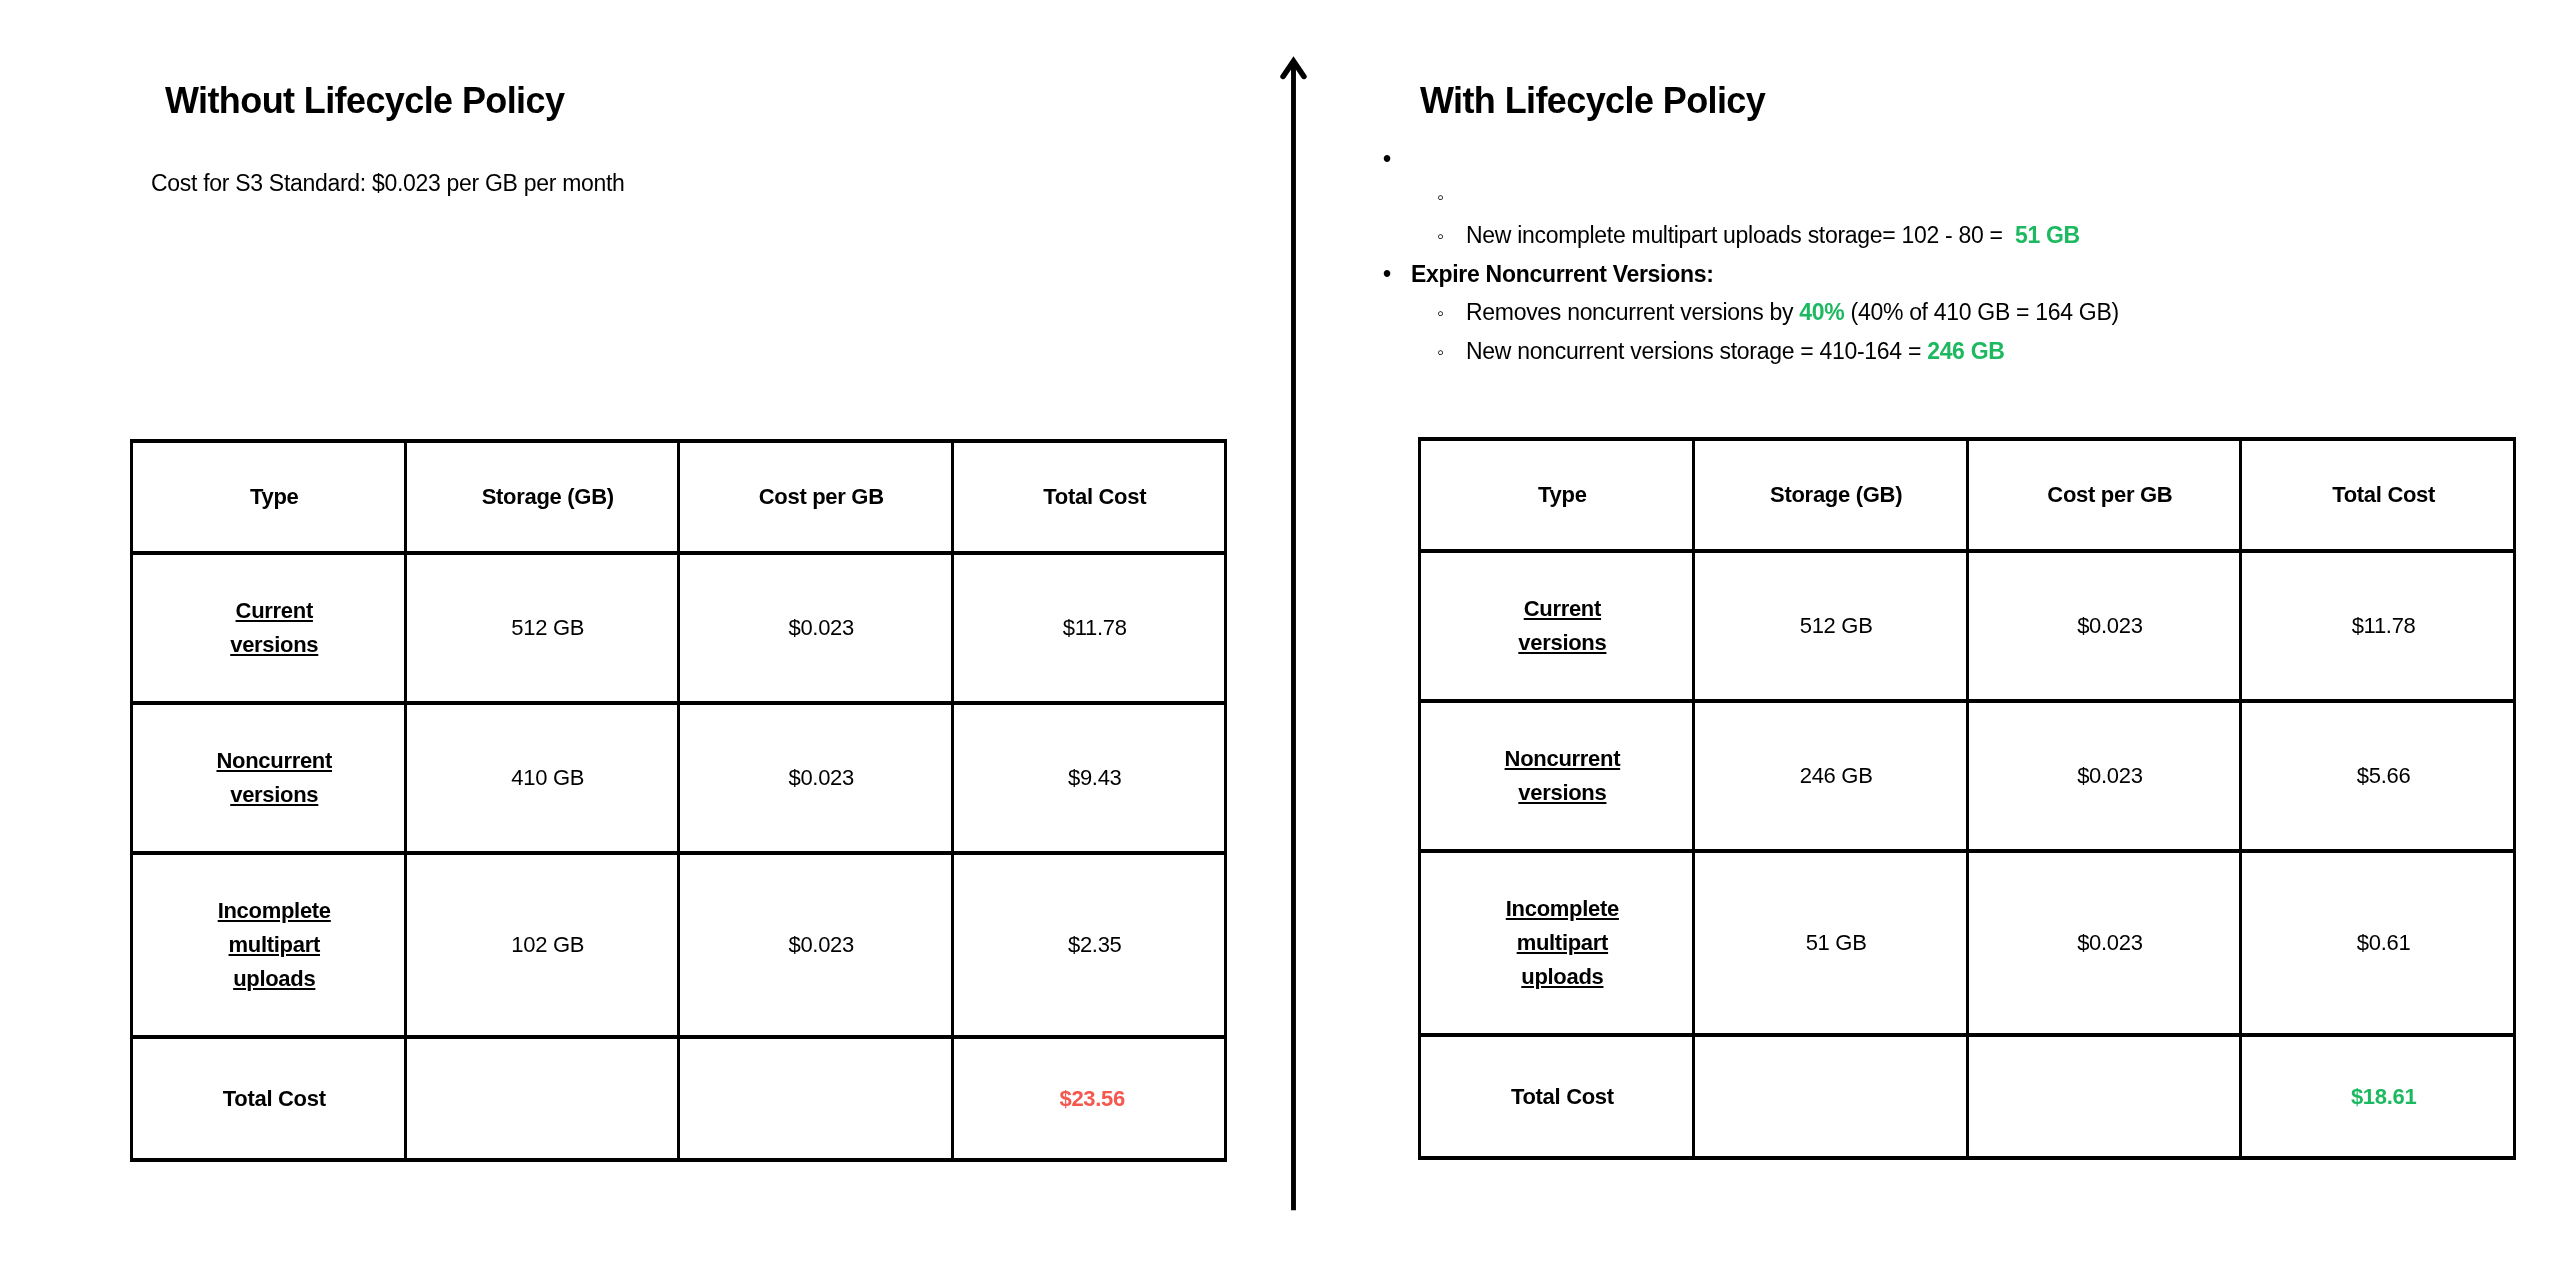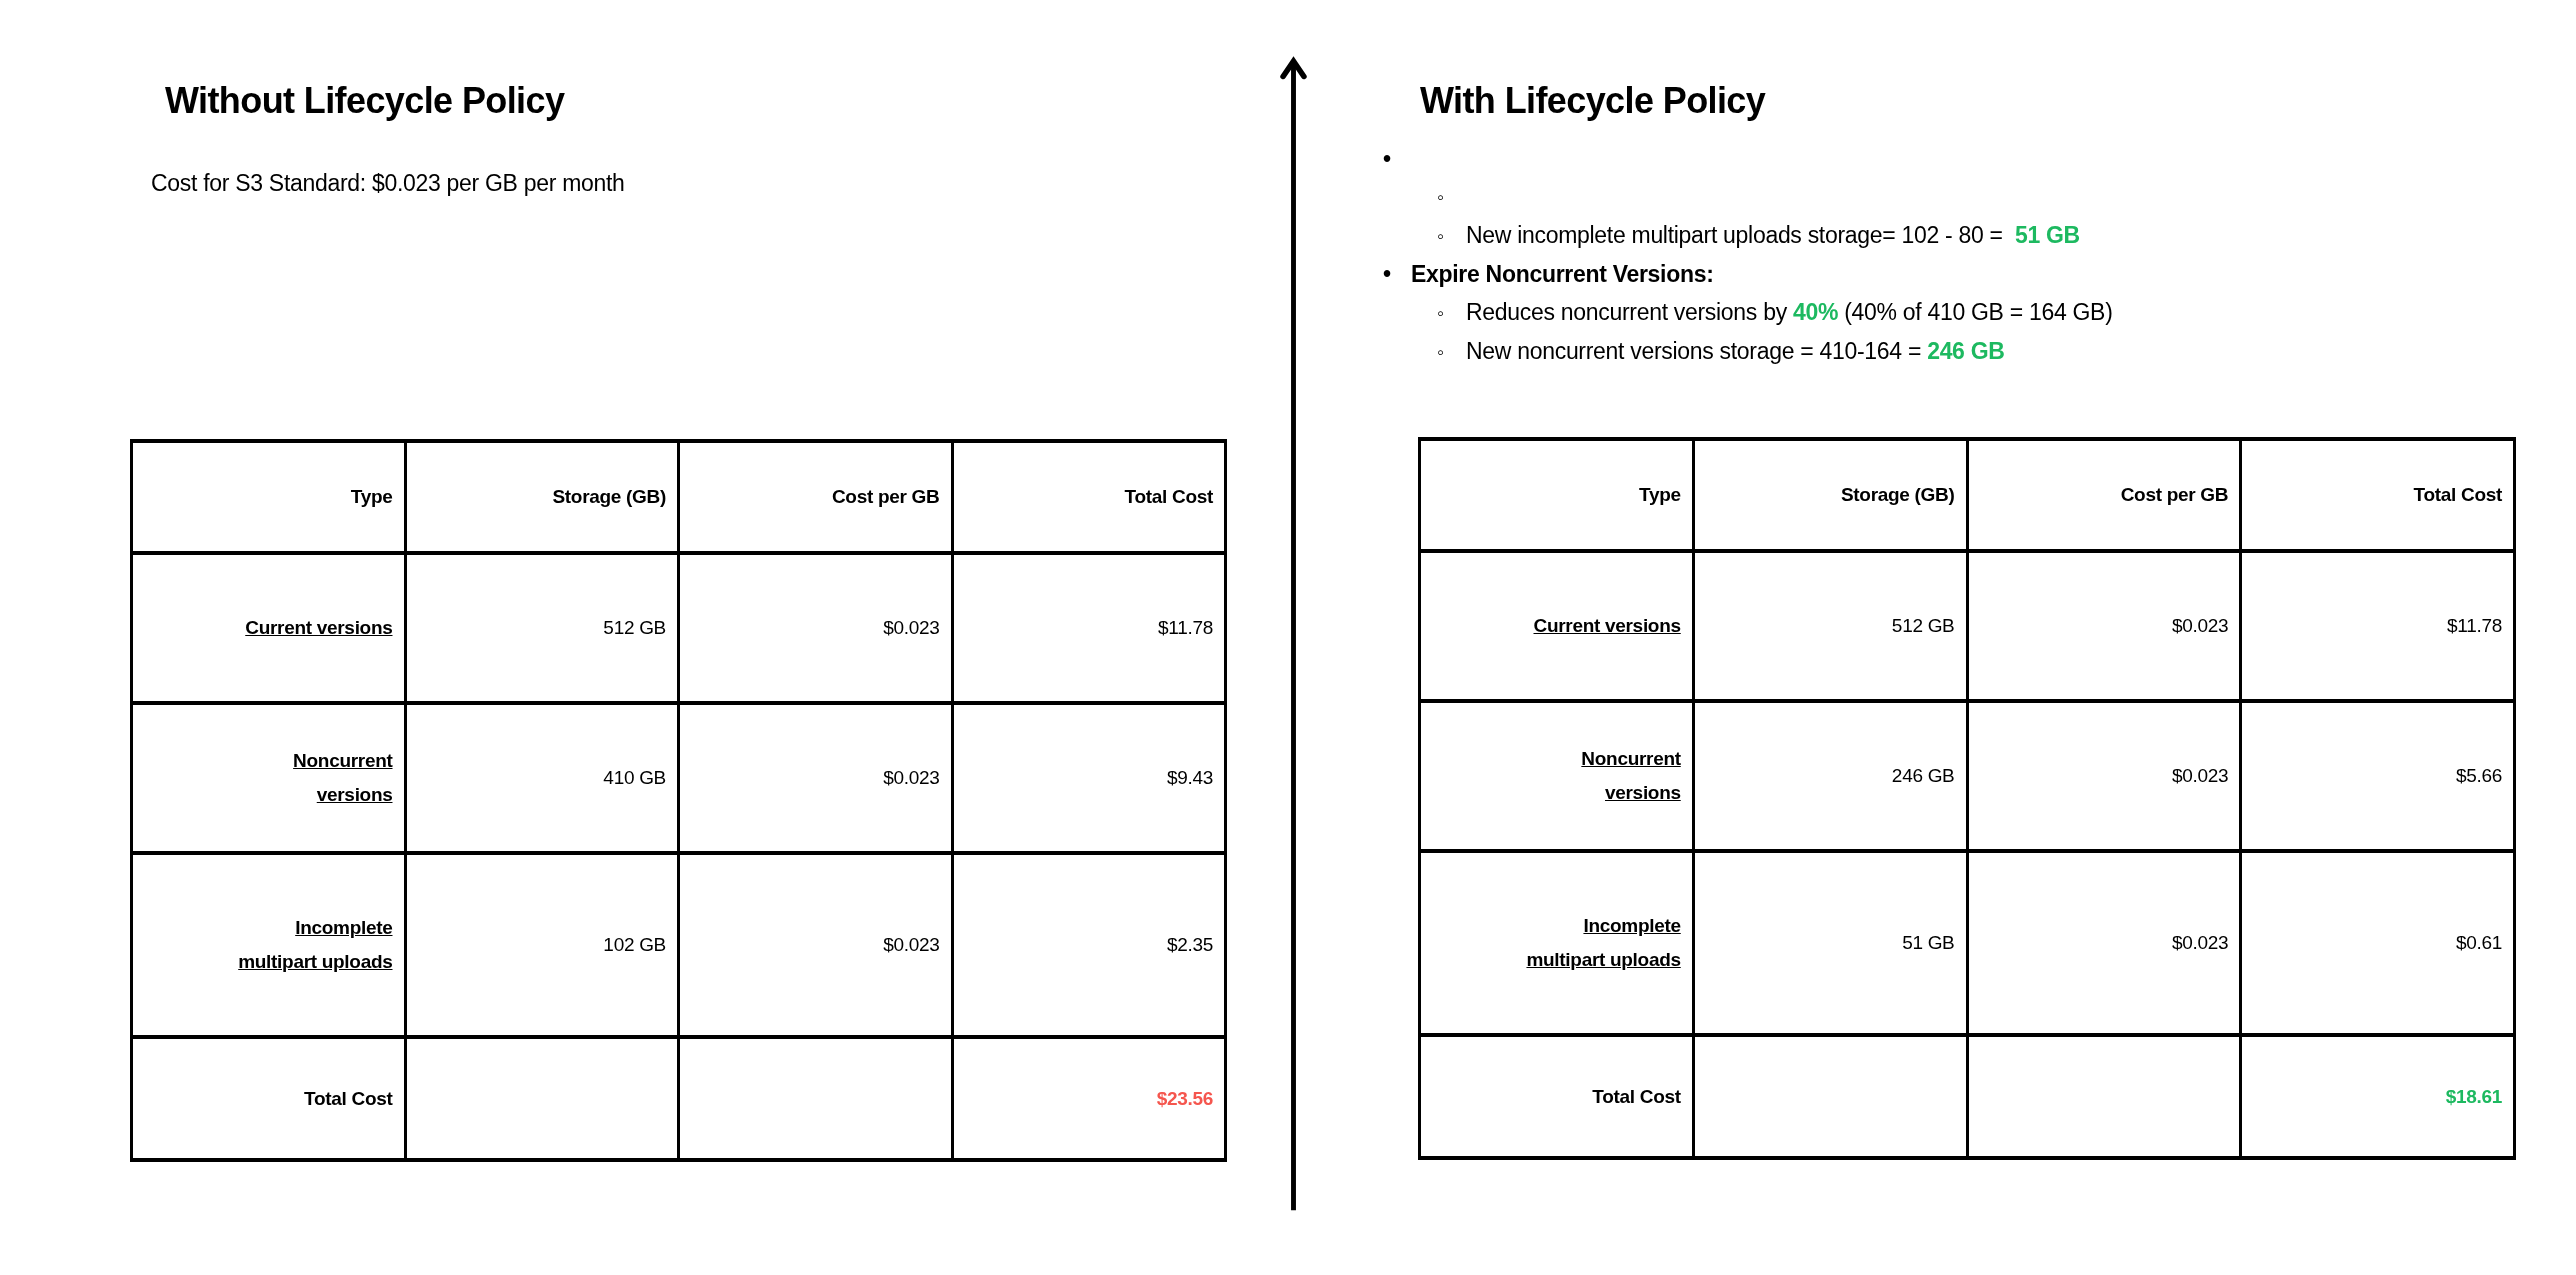--- a/index.html
+++ b/index.html
@@ -64,23 +64,23 @@
   }
   .cost-table.left  { left: 130px;  top: 439px; width: 1097px; }
   .cost-table.right { left: 1418px; top: 437px; width: 1098px; }
   .cost-table col { width: 25%; }
   .cost-table th, .cost-table td {
     border-left: 3.1px solid #000;
     border-right: 3.1px solid #000;
     border-top: 4.9px solid #000;
     border-bottom: 4.9px solid #000;
     vertical-align: middle;
-    text-align: right;
+    text-align: center;
     padding: 4.9px 11px 4.9px 23px;
-    font-size: 19px;
+    font-size: 22px;
     line-height: 34px;
   }
   .cost-table thead tr { height: 112px; }
   .cost-table tr.r1 { height: 150px; }
   .cost-table tr.r2 { height: 150px; }
   .cost-table tr.r3 { height: 184px; }
   .cost-table tr.total-row { height: 123px; }
   .cost-table th { font-weight: 700; }
   .type-cell { font-weight: 700; }
   .type-text { display: inline-block; max-width: 164px; text-decoration: underline; }
@@ -169,21 +169,21 @@
       <li class="l2">
         <span class="marker">◦</span>
         <span class="sub-text"><span>New incomplete multipart uploads storage= 102 - 80 =  </span><span class="hl">51 GB</span><span></span></span>
       </li>
       <li class="l1">
         <span class="marker">•</span>
         <span>Expire Noncurrent Versions:</span>
       </li>
       <li class="l2">
         <span class="marker">◦</span>
-        <span class="sub-text"><span>Reduces noncurrent versions by </span><span class="hl">40%</span><span> (40% of 410 GB = 164 GB)</span></span>
+        <span class="sub-text"><span>Removes noncurrent versions by </span><span class="hl">40%</span><span> (40% of 410 GB = 164 GB)</span></span>
       </li>
       <li class="l2">
         <span class="marker">◦</span>
         <span class="sub-text"><span>New noncurrent versions storage = 410-164 = </span><span class="hl">246 GB</span><span></span></span>
       </li>
     </ul>
 
     <table class="cost-table right">
       <colgroup>
           <col>

